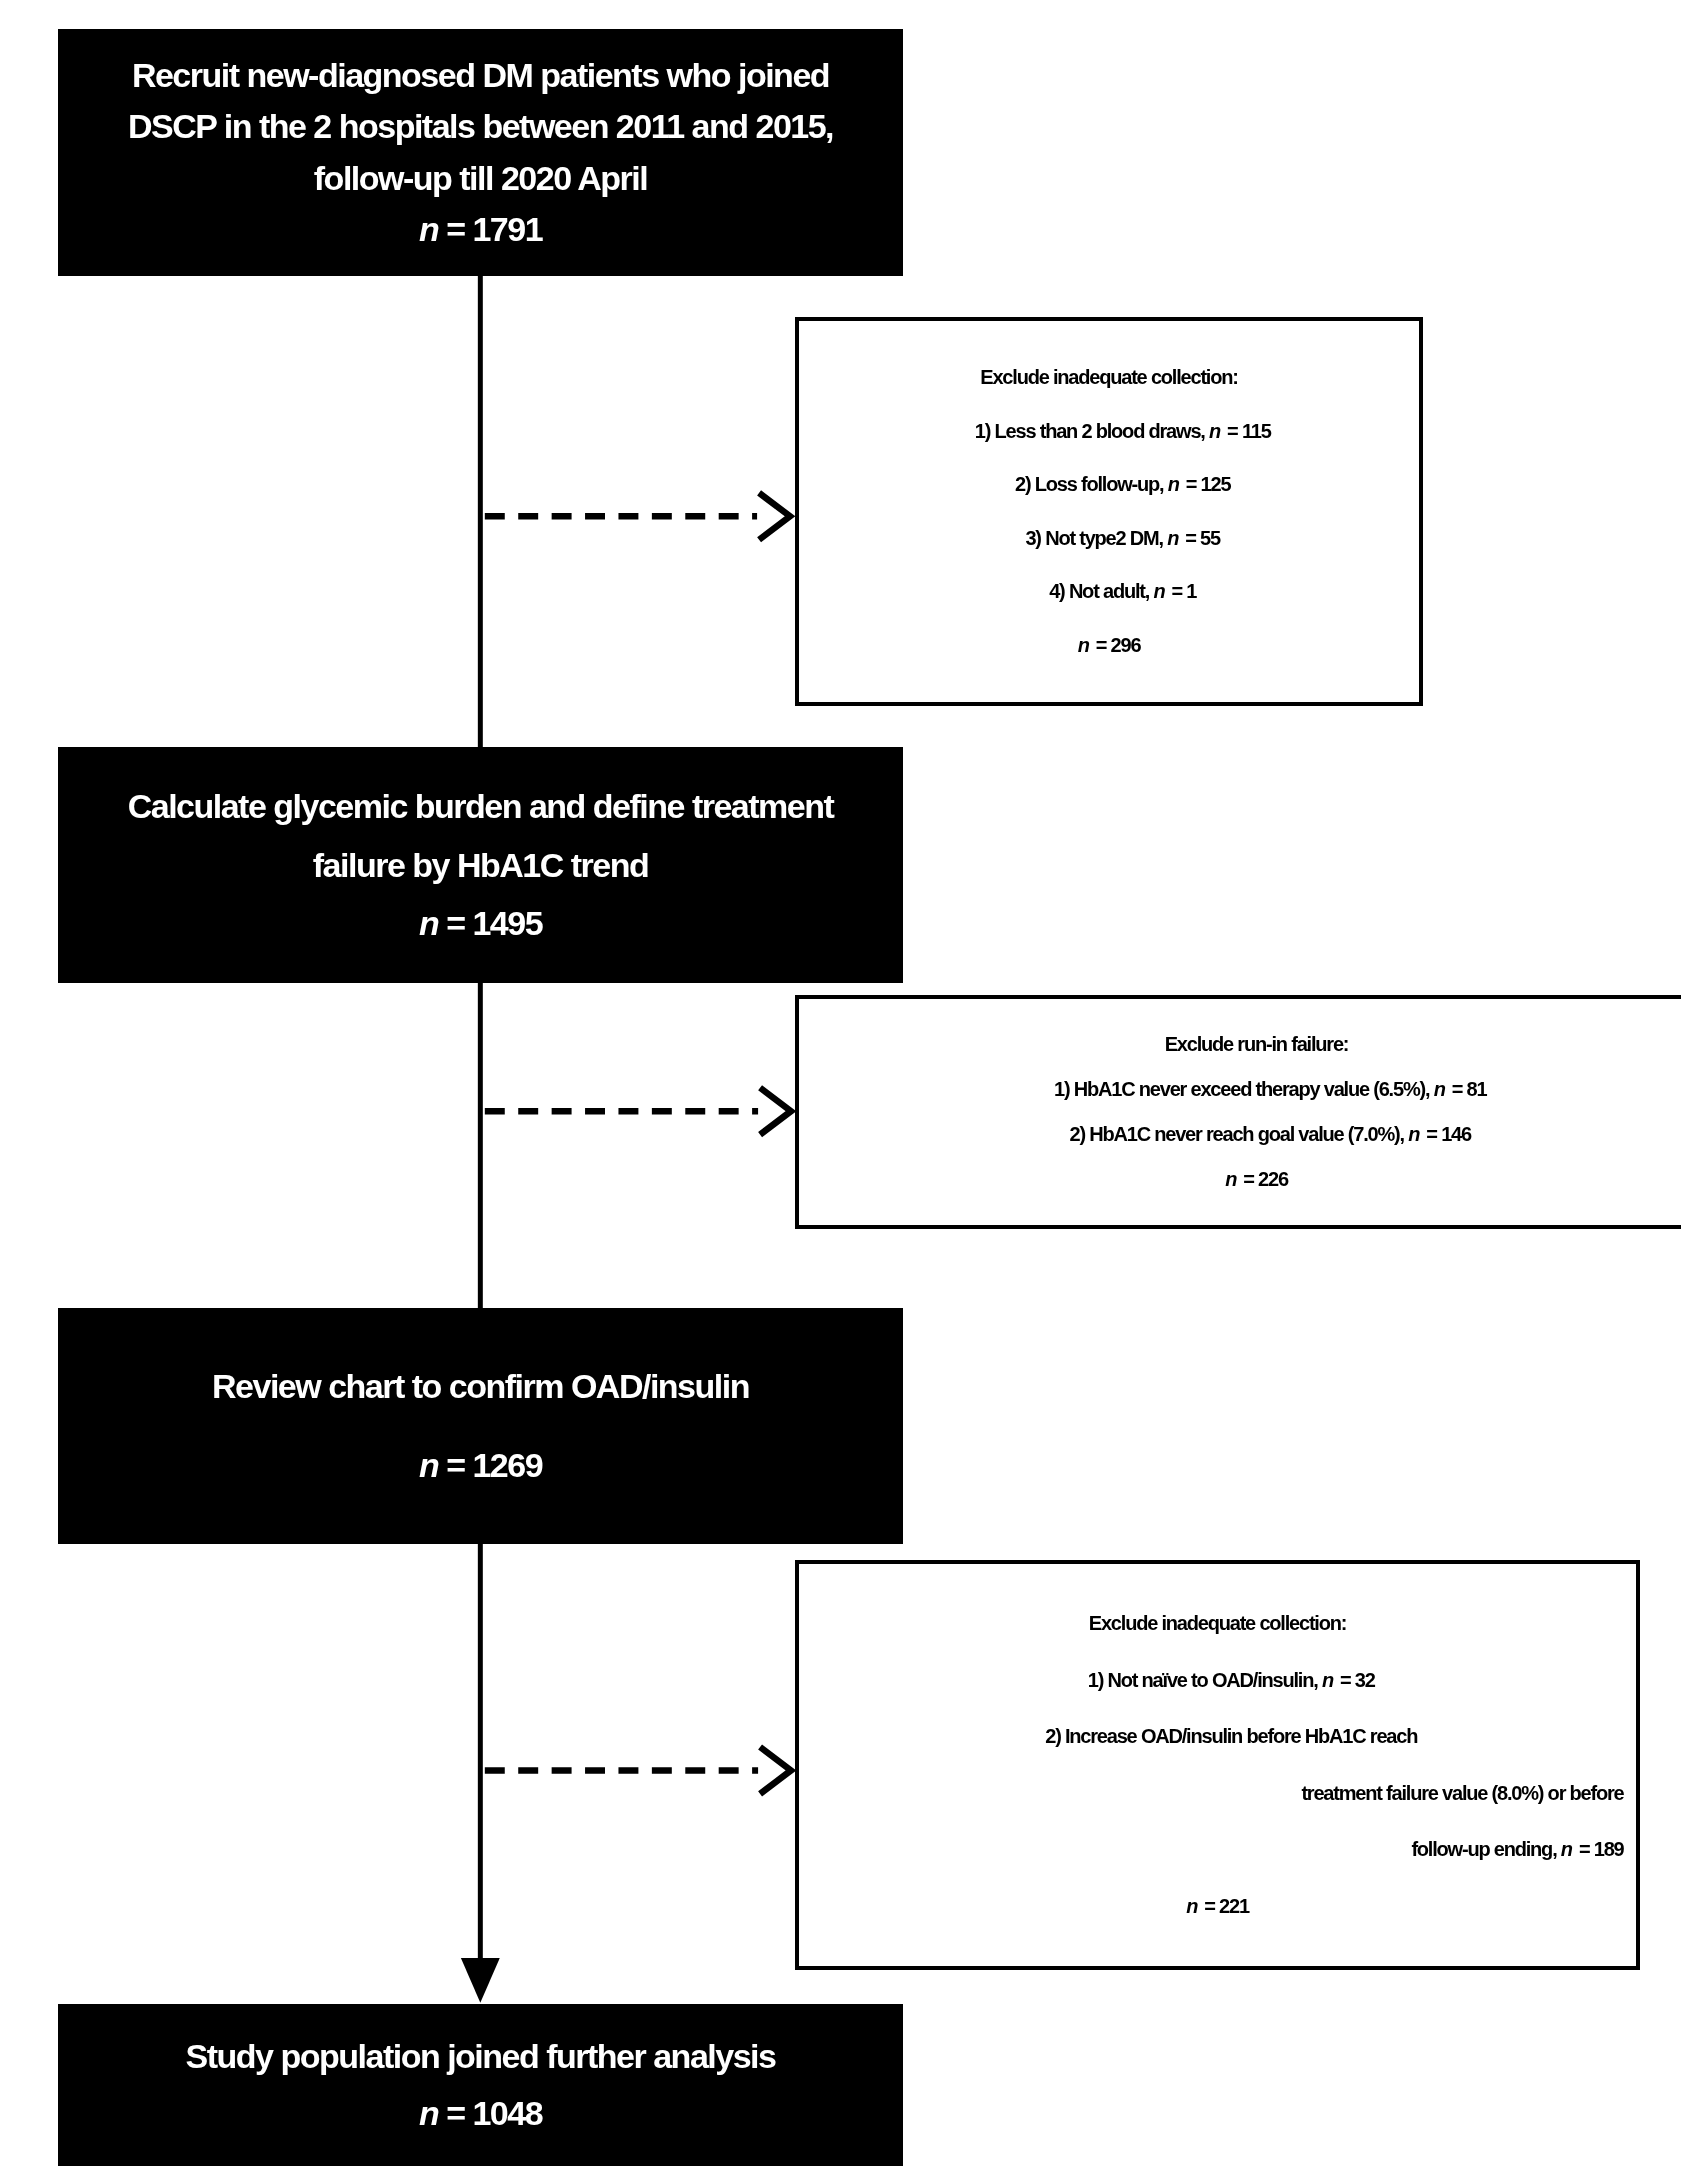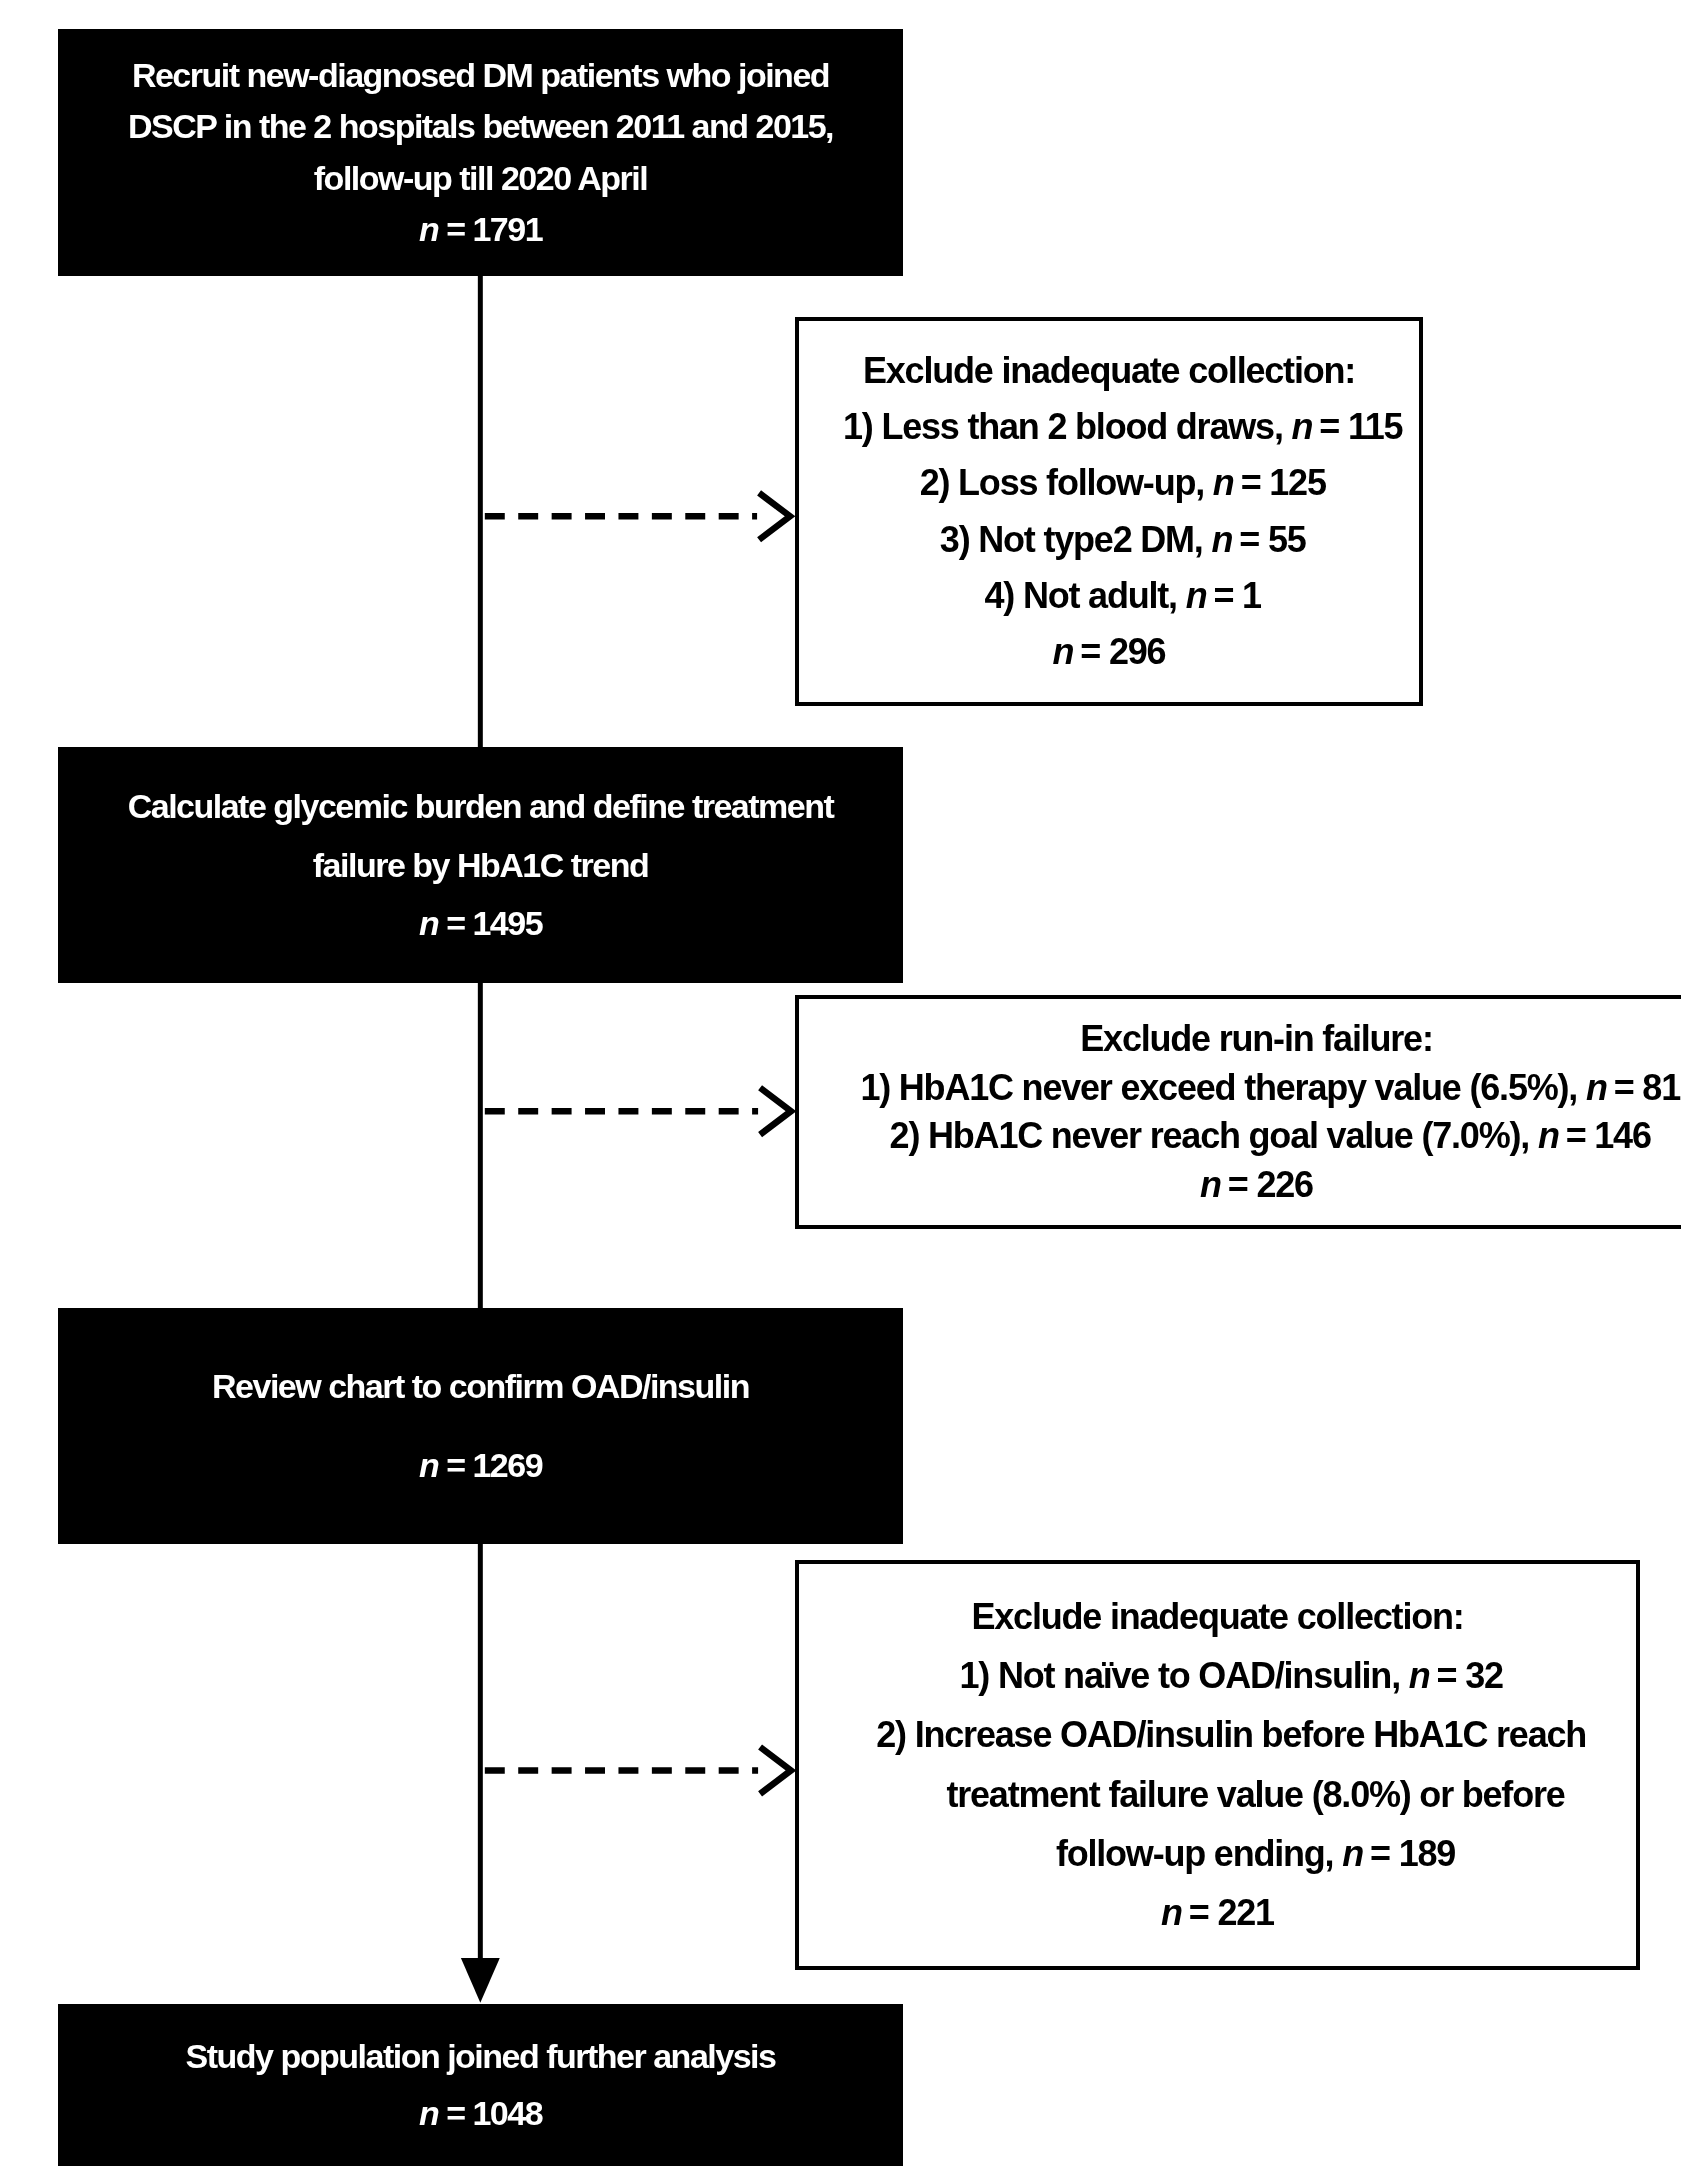--- a/index.html
+++ b/index.html
@@ -25,27 +25,27 @@
     background: #000000;
     color: #ffffff;
     font-size: 34px;
     letter-spacing: -1.5px;
     text-align: center;
   }
   .white-box {
     background: #ffffff;
     color: #000000;
     border: 4.5px solid #000000;
-    font-size: 36px;
+    font-size: 20px;
     letter-spacing: -1.2px;
   }
   .bline { white-space: nowrap; }
   .wtitle { text-align: center; }
   .witem { text-align: center; padding-left: 27.4px; white-space: nowrap; }
-  .witem-cont { text-align: center; padding-left: 76px; white-space: nowrap; }
+  .witem-cont { text-align: right; padding-left: 76px; white-space: nowrap; }
   .wtotal { text-align: center; }
   .it { font-style: italic; }
   .nval { margin-left: 8px; }
   .nsp { margin-left: 7px; }
 
   
   #main-box-1 { left: 14px;   top: 29px;   width: 845px; height: 247px; padding: 15px 10px; }
   #main-box-2 { left: 14px;   top: 747px; width: 845px; height: 236px; padding: 20px 10px; }
   #main-box-3 { left: 14px;   top: 1308px; width: 845px; height: 236px; padding: 20px 0; }
   #main-box-4 { left: 14px;   top: 2004px; width: 845px; height: 162px; padding: 15px 10px; }

